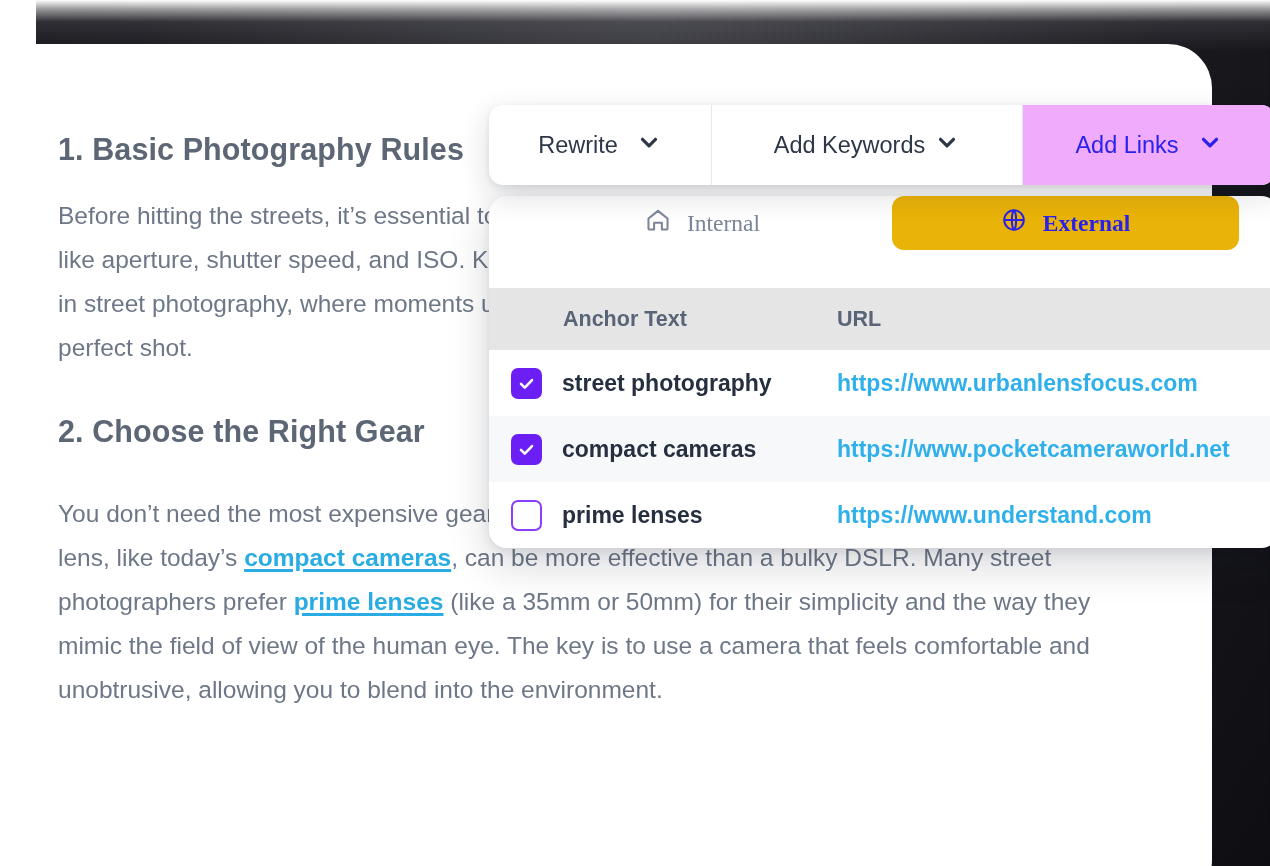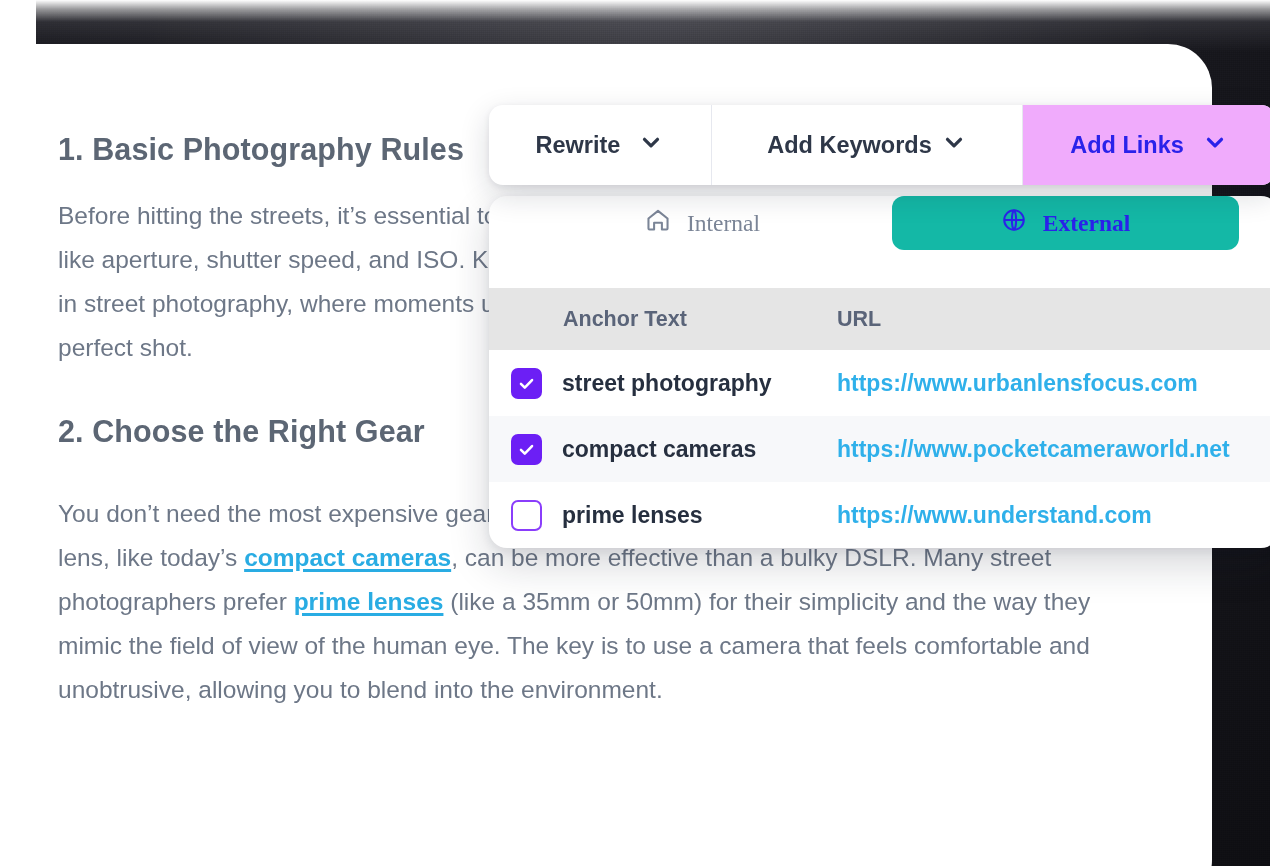--- a/index.html
+++ b/index.html
@@ -119,21 +119,21 @@
     border-radius: 14px;
     box-shadow: 0 10px 30px rgba(20,25,45,.16), 0 2px 6px rgba(20,25,45,.08);
     z-index: 6;
   }
   .tab {
     display: flex;
     align-items: center;
     justify-content: center;
     gap: 18px;
     font-size: 23.5px;
-    font-weight: 700;
+    font-weight: 400;
     color: #2e3748;
     cursor: pointer;
     user-select: none;
     position: relative;
   }
   .tab-rewrite { width: 222px; border-radius: 14px 0 0 14px; }
   .tab-keywords {
     width: 312px;
     border-left: 1px solid #e6e8ef;
     border-right: 1px solid #e6e8ef;
@@ -175,21 +175,21 @@
     display: flex;
     align-items: center;
     justify-content: center;
     gap: 16px;
     font-size: 23.5px;
     font-weight: 700;
     cursor: pointer;
     user-select: none;
   }
   .seg-internal { color: #7b8597; font-weight: 400; }
-  .seg-external { background: #14b8a6; color: #2a22ea; }
+  .seg-external { background: #eab308; color: #2a22ea; }
 
   
   .tbl { width: 100%; border-collapse: collapse; table-layout: fixed; }
   .tbl col.c-anchor { width: 348px; }
   .tbl col.c-url { width: auto; }
 
   .tbl thead th {
     background: #e5e5e5;
     height: 62px;
     text-align: left;

